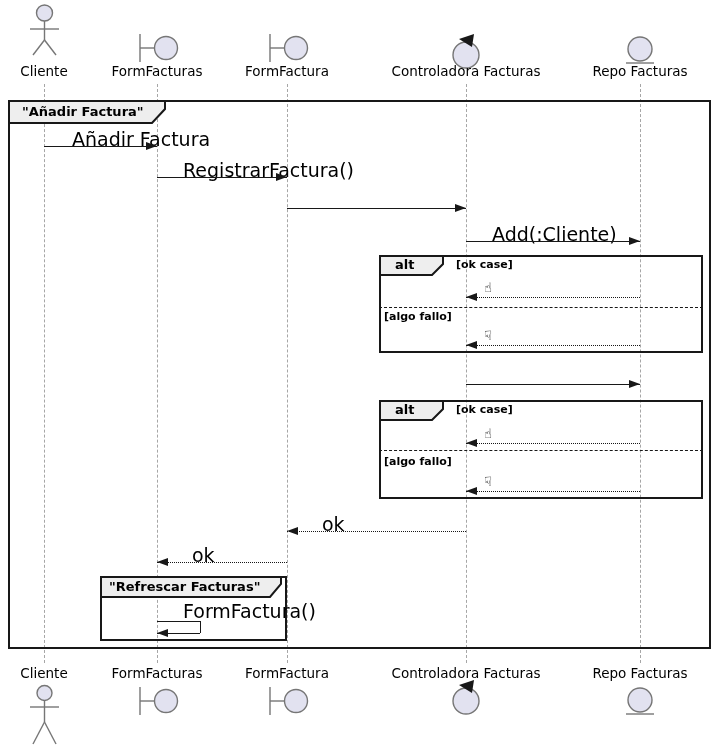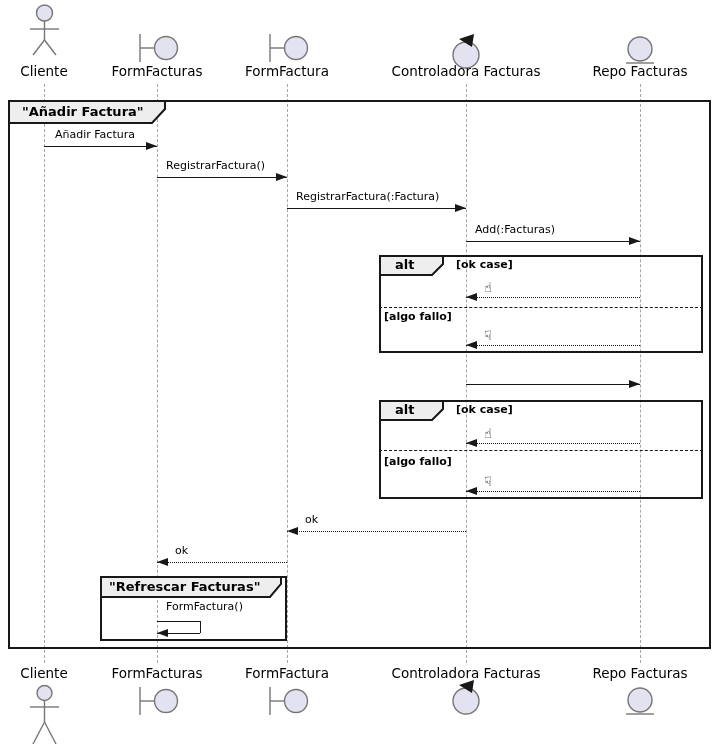--- a/index.html
+++ b/index.html
@@ -11,21 +11,21 @@
   .lf   { position:absolute; width:0; border-left:1px dashed #A6A6A6; }
   .ln   { position:absolute; height:0; border-top:1px solid #181818; }
   .ret  { border-top:1px dotted #181818; }
   .ah-r { position:absolute; width:0; height:0;
           border-top:4.5px solid transparent; border-bottom:4.5px solid transparent;
           border-left:11px solid #181818; }
   .ah-l { position:absolute; width:0; height:0;
           border-top:4.5px solid transparent; border-bottom:4.5px solid transparent;
           border-right:11px solid #181818; }
   .plabel { position:absolute; width:180px; text-align:center; font-size:13.5px; white-space:nowrap; }
-  .mlabel { position:absolute; font-size:11px; white-space:nowrap; }
+  .mlabel { position:absolute; font-size:19px; white-space:nowrap;margin-left:17px; }
   .ftitle { position:absolute; font-size:13px; font-weight:bold; white-space:nowrap; }
   .guard  { position:absolute; font-size:11px; font-weight:bold; white-space:nowrap; }
   .frame  { position:absolute; border:2px solid #181818; background:transparent; }
   .fragbox{ position:absolute; border:2px solid #181818; }
   .divider{ position:absolute; height:0; border-top:1px dashed #181818; }
   .hand   { position:absolute; font-size:13px; line-height:14px; }
   svg.icon{ position:absolute; overflow:visible; }
 </style>
 </head>
 <body>
@@ -82,25 +82,24 @@
   <div class="ftitle" style="left:22px;top:104px;">"Añadir Factura"</div>
 
   <div class="mlabel" style="left:55px;top:128px;">Añadir Factura</div>
   <div class="ln" style="left:44px;top:146px;width:113px;"></div>
   <div class="ah-r" style="left:146px;top:141.5px;"></div>
 
   <div class="mlabel" style="left:166px;top:159px;">RegistrarFactura()</div>
   <div class="ln" style="left:157px;top:177px;width:130px;"></div>
   <div class="ah-r" style="left:276px;top:172.5px;"></div>
 
-  <div class="mlabel" style="left:296px;top:190px;">RegistrarFactura(:Factura)</div>
   <div class="ln" style="left:287px;top:208px;width:179px;"></div>
   <div class="ah-r" style="left:455px;top:203.5px;"></div>
 
-  <div class="mlabel" style="left:475px;top:223px;">Add(:Facturas)</div>
+  <div class="mlabel" style="left:475px;top:223px;">Add(:Cliente)</div>
   <div class="ln" style="left:466px;top:241px;width:174px;"></div>
   <div class="ah-r" style="left:629px;top:236.5px;"></div>
 
   <div class="fragbox" style="left:379px;top:255px;width:324px;height:98px;"></div>
   <svg class="icon" style="left:379px;top:255px;" width="70" height="23">
     <polygon points="1,1 64,1 64,9 53,20 1,20" fill="#EEEEEE" stroke="#181818" stroke-width="2"></polygon>
   </svg>
   <div class="ftitle" style="left:395px;top:257px;">alt</div>
   <div class="guard" style="left:456px;top:258px;">[ok case]</div>
   <div class="hand" style="left:484px;top:281px;">☝</div>

